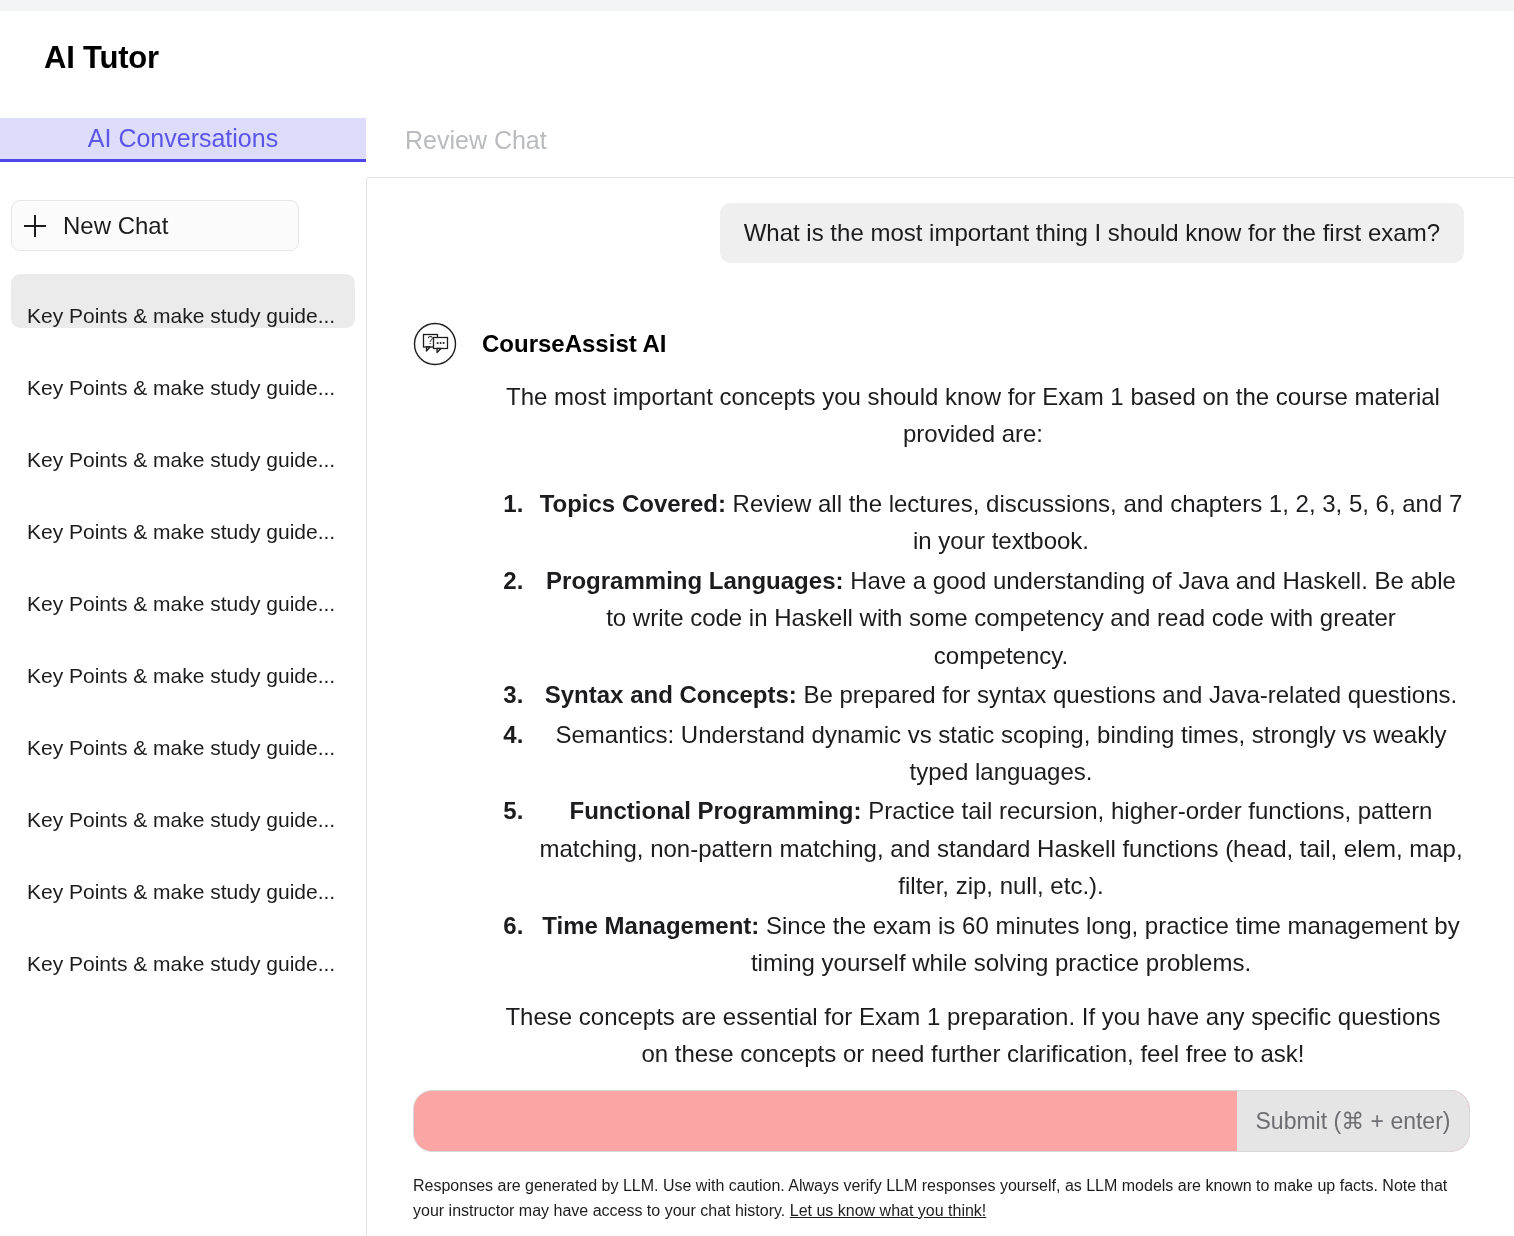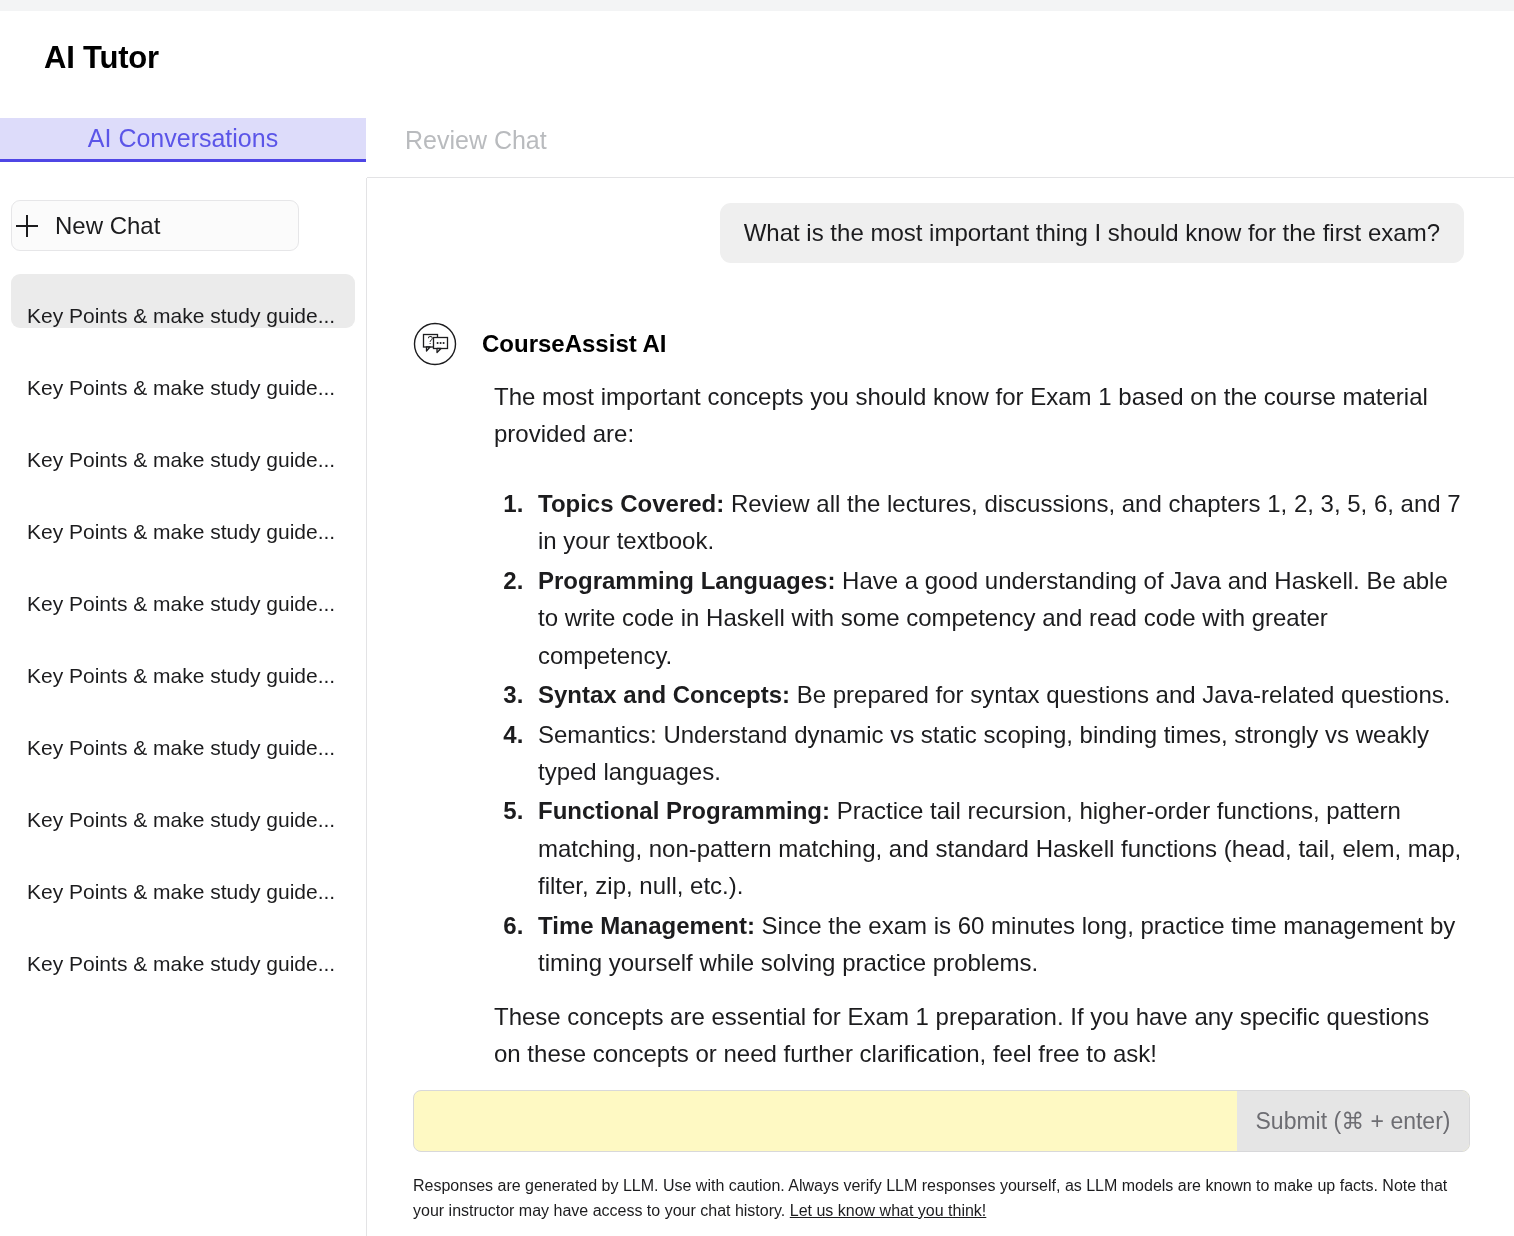--- a/index.html
+++ b/index.html
@@ -95,21 +95,21 @@
   }
 
   .new-chat-btn {
     width: 288px;
     height: 51px;
     border: 1px solid #e6e6e8;
     border-radius: 9px;
     background: #fbfbfb;
     display: flex;
     align-items: center;
-    padding-left: 4px;
+    padding-left: 12px;
     gap: 17px;
     cursor: pointer;
   }
   .plus-icon {
     position: relative;
     width: 22px;
     height: 22px;
     flex: none;
   }
   .plus-icon::before, .plus-icon::after {
@@ -145,20 +145,21 @@
     width: 1146px;
     height: 1057px;
   }
 
   .msg-scroll {
     position: absolute;
     top: 0; left: 0;
     width: 1146px;
     height: 900px;
     overflow: hidden;
+    text-align: center;
   }
 
   
   .user-row {
     display: flex;
     justify-content: flex-end;
     padding: 24px 50px 0 40px;
   }
   .user-bubble {
     background: #efefef;
@@ -206,22 +207,22 @@
   .closing { margin-top: 30px; }
 
   
   .composer {
     position: absolute;
     left: 45px;
     top: 911px;
     width: 1057px;
     height: 62px;
     border: 1px solid #d8d8da;
-    border-radius: 8px;
-    background: #fef9c3;
+    border-radius: 19px;
+    background: #fca5a5;
     display: flex;
     overflow: hidden;
   }
   .chat-input {
     flex: 1;
     border: none;
     outline: none;
     font-size: 23px;
     font-family: "Liberation Sans", sans-serif;
     padding: 0 18px;

